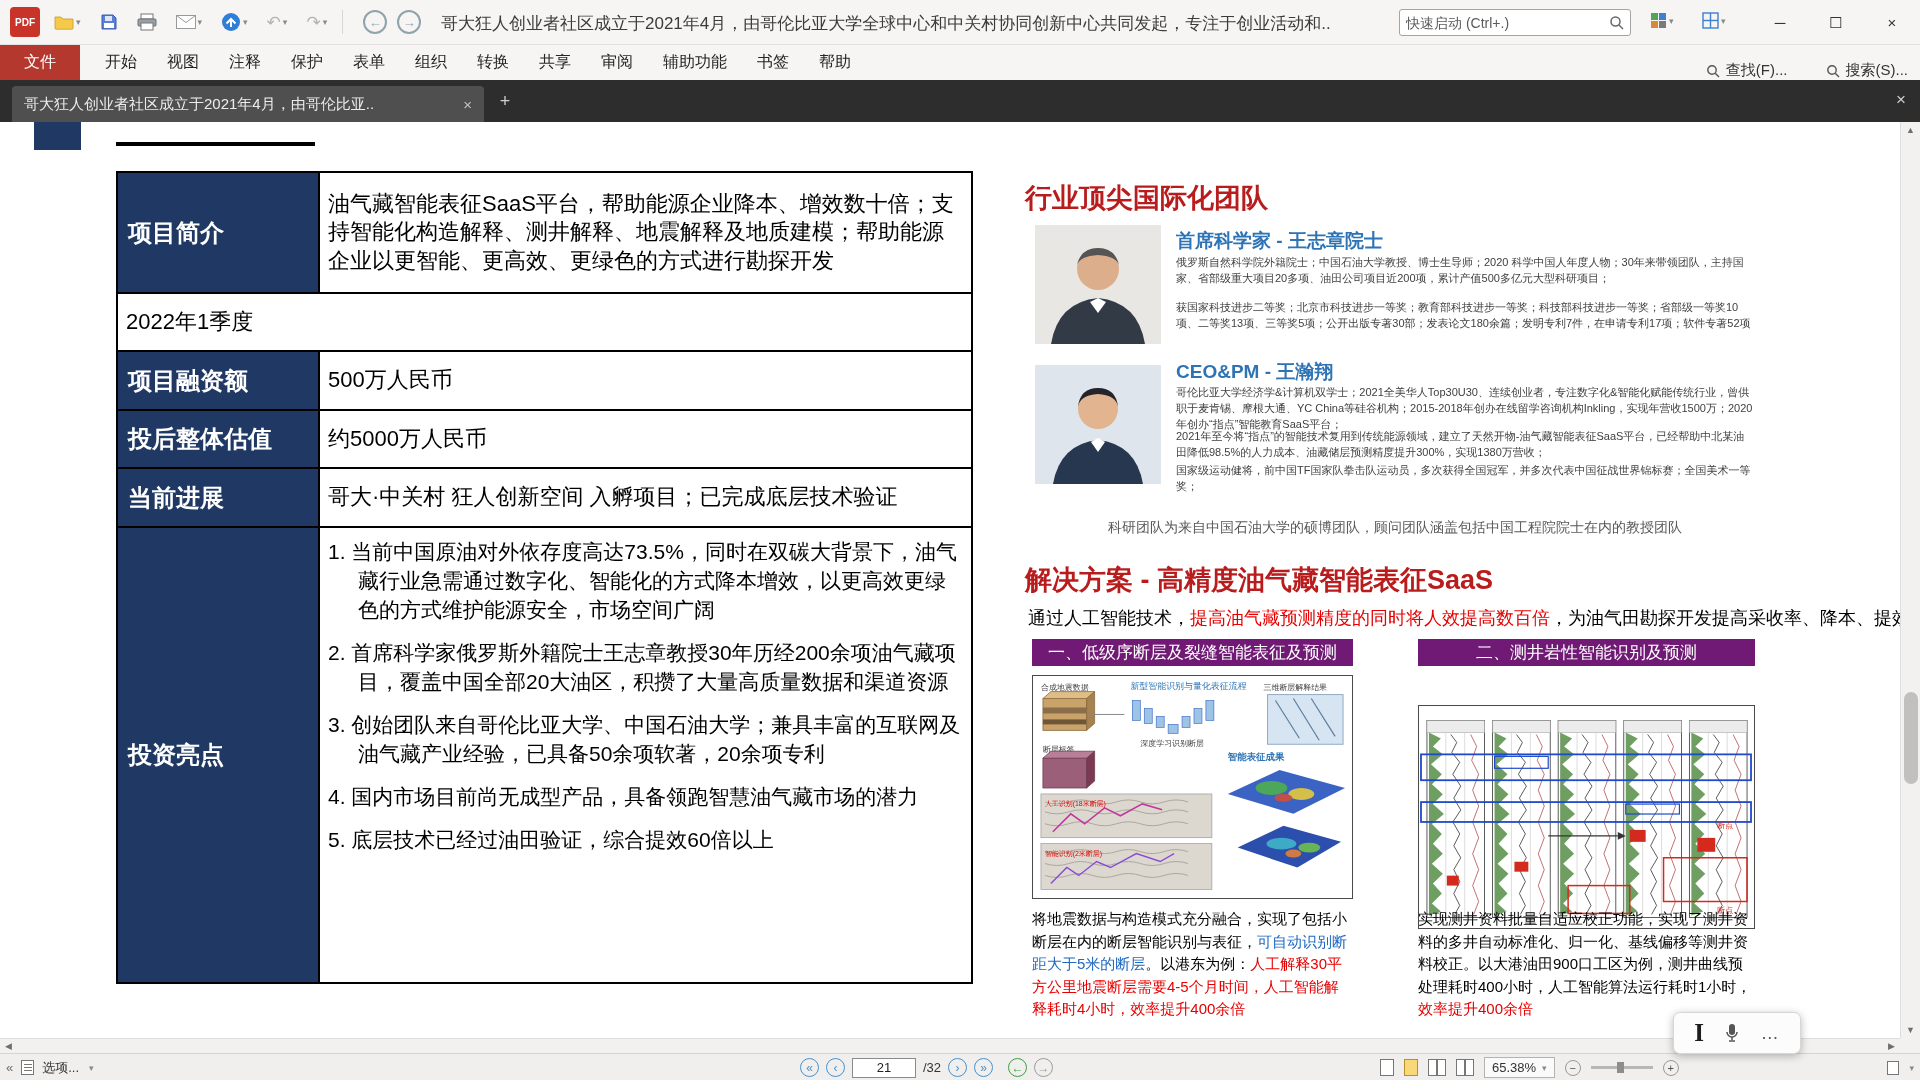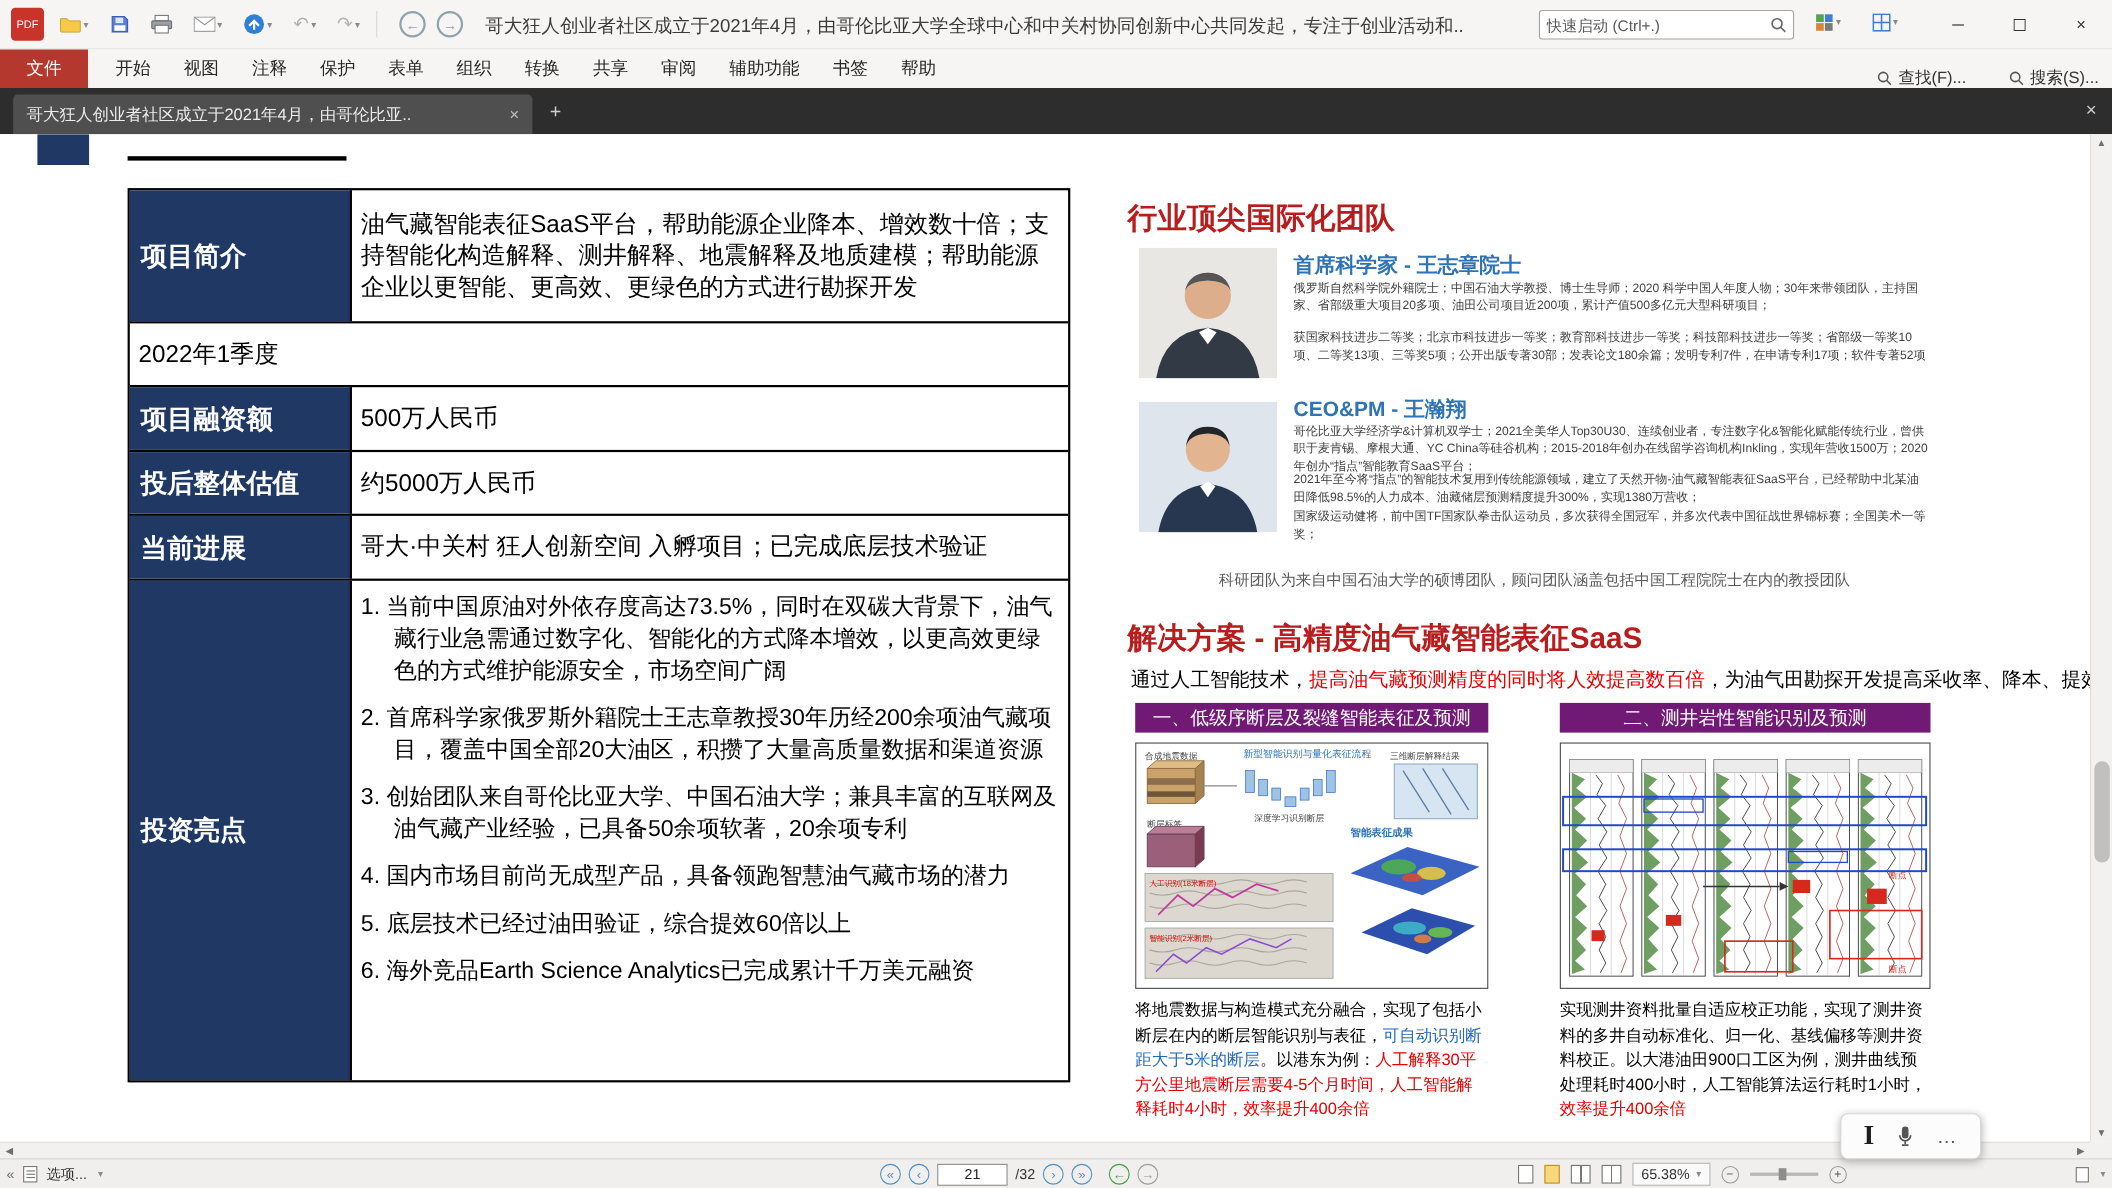--- a/index.html
+++ b/index.html
@@ -4,21 +4,21 @@
 <style>
   * { margin:0; padding:0; box-sizing:border-box; }
   html,body { width:1920px; height:1080px; overflow:hidden; background:#fff; }
   body { font-family:"Liberation Sans","DejaVu Sans",sans-serif; }
   .screen { position:relative; width:1920px; height:1080px; background:#fff; overflow:hidden; }
 
   
   .toolbar { position:absolute; left:0; top:0; width:1920px; height:45px; background:#f6f5f3;
              border-bottom:1px solid #e2e0de; display:flex; align-items:center; }
   .pdf-logo { width:30px; height:30px; margin-left:10px; background:#c8342a; border-radius:4px;
-              display:flex; align-items:center; justify-content:center; color:#fff; font-size:10px; font-weight:normal; }
+              display:flex; align-items:center; justify-content:center; color:#fff; font-size:10px; font-weight:bold; }
   .icon-btn { display:flex; align-items:center; justify-content:center; height:34px; padding:0 5px; margin-left:9px; }
   .glyph { font-size:17px; color:#8c8c8c; }
   .dd { font-size:9px; color:#8a8a8a; margin-left:2px; }
   .vsep { width:1px; height:24px; background:#d8d6d3; margin:0 10px; }
   .circle-btn { width:24px; height:24px; border:2px solid #8fa3ad; border-radius:50%; color:#8fa3ad;
                 display:flex; align-items:center; justify-content:center; font-size:13px; margin-left:10px; }
   .doc-title { position:absolute; left:441px; top:12px; font-size:17px; color:#3b3b3b; white-space:nowrap; }
   .quick-search { position:absolute; left:1399px; top:9px; width:232px; height:27px; background:#fff;
                   border:1px solid #a6a4a2; border-radius:3px; display:flex; align-items:center; padding:0 6px; }
   .quick-search input { border:none; outline:none; flex:1; font-size:14px; color:#444; background:transparent;
@@ -281,21 +281,20 @@
         <div class="tvalue">哥大·中关村 狂人创新空间 入孵项目；已完成底层技术验证</div>
       </div>
       <div class="trow" style="height:456px">
         <div class="tlabel">投资亮点</div>
         <div class="tvalue hl">
           <div class="hl-item">1. 当前中国原油对外依存度高达73.5%，同时在双碳大背景下，油气藏行业急需通过数字化、智能化的方式降本增效，以更高效更绿色的方式维护能源安全，市场空间广阔</div>
           <div class="hl-item">2. 首席科学家俄罗斯外籍院士王志章教授30年历经200余项油气藏项目，覆盖中国全部20大油区，积攒了大量高质量数据和渠道资源</div>
           <div class="hl-item">3. 创始团队来自哥伦比亚大学、中国石油大学；兼具丰富的互联网及油气藏产业经验，已具备50余项软著，20余项专利</div>
           <div class="hl-item">4. 国内市场目前尚无成型产品，具备领跑智慧油气藏市场的潜力</div>
           <div class="hl-item">5. 底层技术已经过油田验证，综合提效60倍以上</div>
-          <div class="hl-item">6. 海外竞品Earth Science Analytics已完成累计千万美元融资</div>
         </div>
       </div>
     </div>
 
     <div class="h-blue" style="left:1025px; top:58px">行业顶尖国际化团队</div>
 
     <div class="photo" style="left:1035px; top:103px">
       <svg viewBox="0 0 126 119" width="126" height="119">
         <rect width="126" height="119" fill="#e9e7e4"></rect>
         <circle cx="63" cy="44" r="21" fill="#dcae8c"></circle>
@@ -390,21 +389,21 @@
           <ellipse cx="270" cy="118" rx="13" ry="6" fill="#e4c93c" opacity="0.9"></ellipse>
           <ellipse cx="252" cy="122" rx="9" ry="4" fill="#d24b3a" opacity="0.9"></ellipse>
           <polygon points="206,172 252,150 310,166 266,192" fill="#2c4fae"></polygon>
           <ellipse cx="250" cy="168" rx="15" ry="6" fill="#3fb5c9" opacity="0.9"></ellipse>
           <ellipse cx="278" cy="172" rx="11" ry="5" fill="#6fc04d" opacity="0.9"></ellipse>
           <ellipse cx="262" cy="178" rx="8" ry="4" fill="#e0803c" opacity="0.9"></ellipse>
         </g>
       </svg>
     </div>
 
-    <div class="pbox" style="left:1418px; top:553px; width:337px">
+    <div class="pbox" style="left:1418px; top:583px; width:337px">
       <svg viewBox="0 0 337 222" width="335" height="222">
         <defs>
           <g id="wlog">
             <rect width="58" height="198" fill="#fff" stroke="#333" stroke-width="0.8"></rect>
             <rect width="58" height="12" fill="#ececec" stroke="#999" stroke-width="0.5"></rect>
             <line x1="19" y1="12" x2="19" y2="198" stroke="#bbb" stroke-width="0.5"></line>
             <line x1="38" y1="12" x2="38" y2="198" stroke="#bbb" stroke-width="0.5"></line>
             <polygon points="2,12 14,18 6,26 16,34 4,44 15,54 5,64 16,74 6,84 17,94 5,104 15,114 6,124 16,134 5,144 16,154 6,164 15,174 5,184 14,192 2,196" fill="#6f9e62"></polygon>
             <polyline points="24,14 30,22 25,32 33,42 26,54 34,66 27,78 34,90 26,102 33,114 27,126 34,138 27,150 33,162 27,174 33,186 28,195" stroke="#333" stroke-width="0.8" fill="none"></polyline>
             <polyline points="44,14 50,26 45,40 52,54 46,70 52,86 46,102 52,118 46,134 52,150 46,166 52,182 47,195" stroke="#a33" stroke-width="0.7" fill="none"></polyline>

